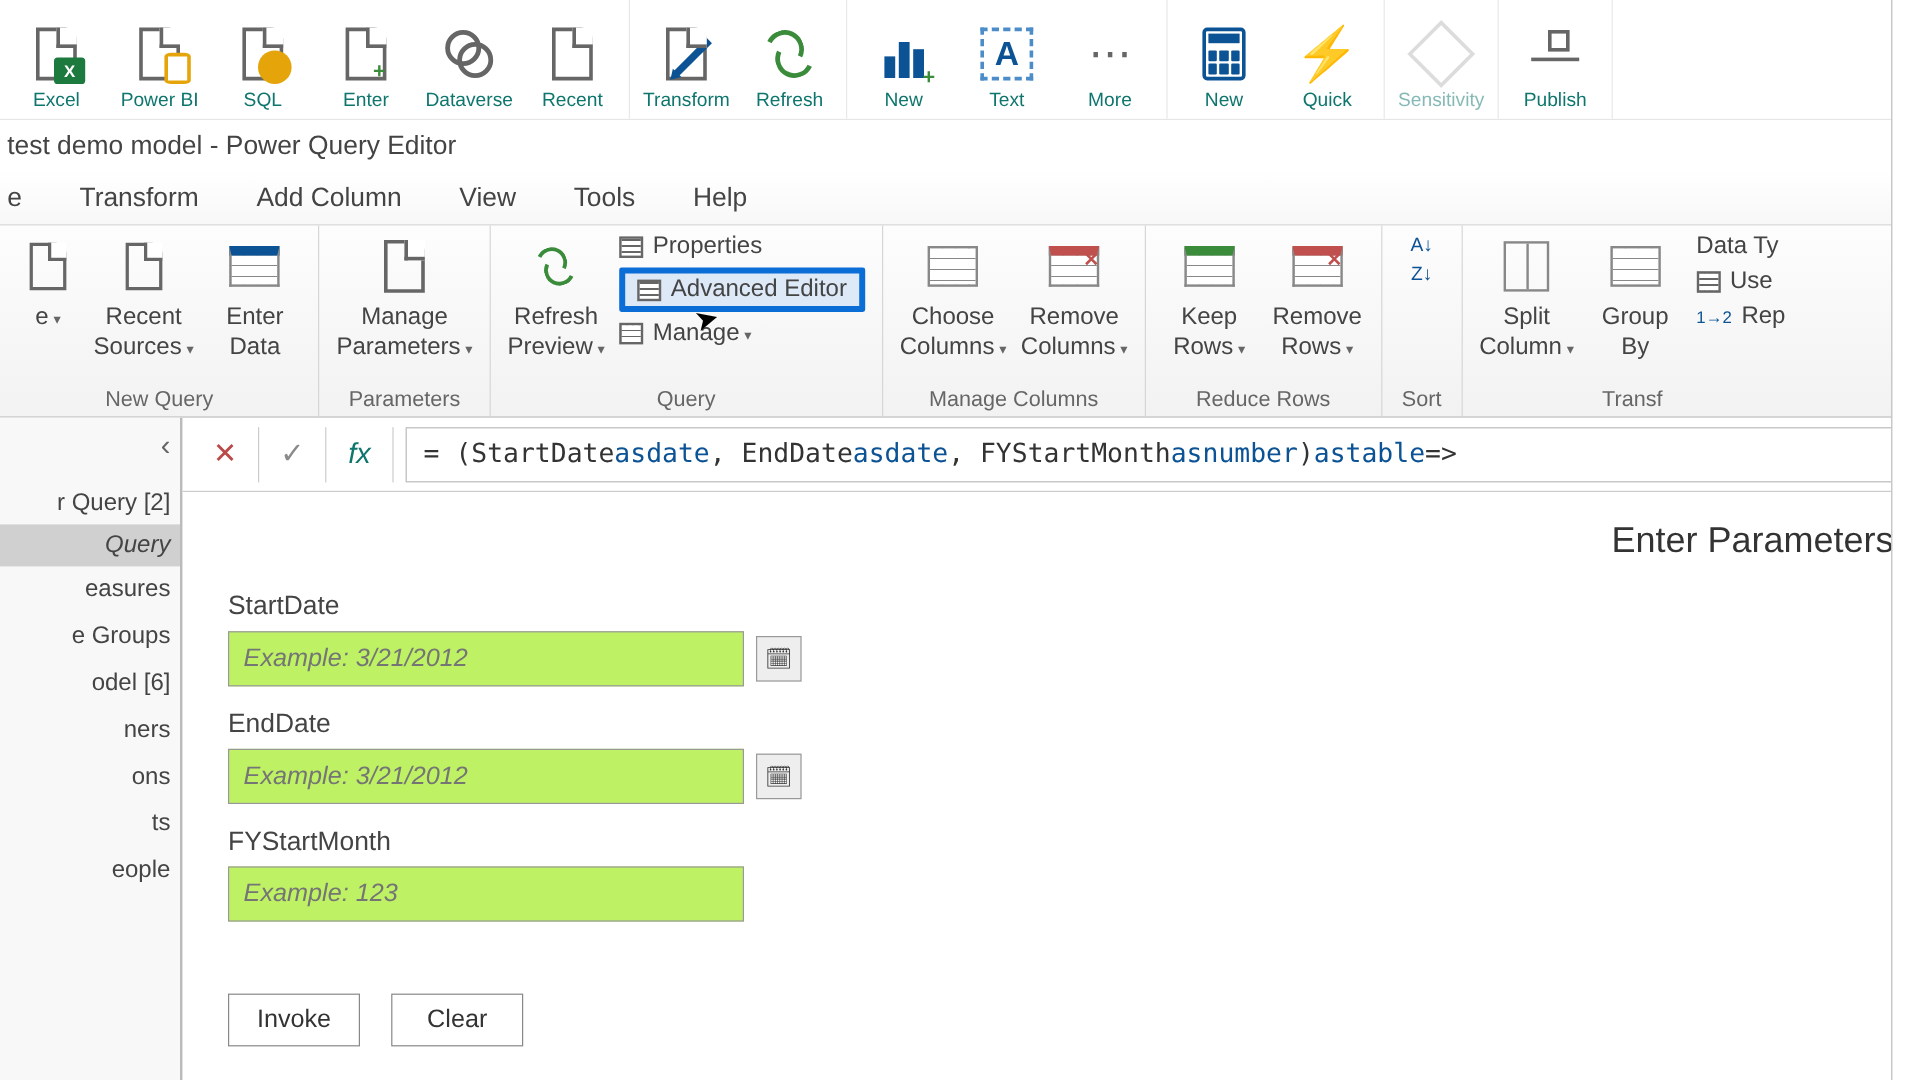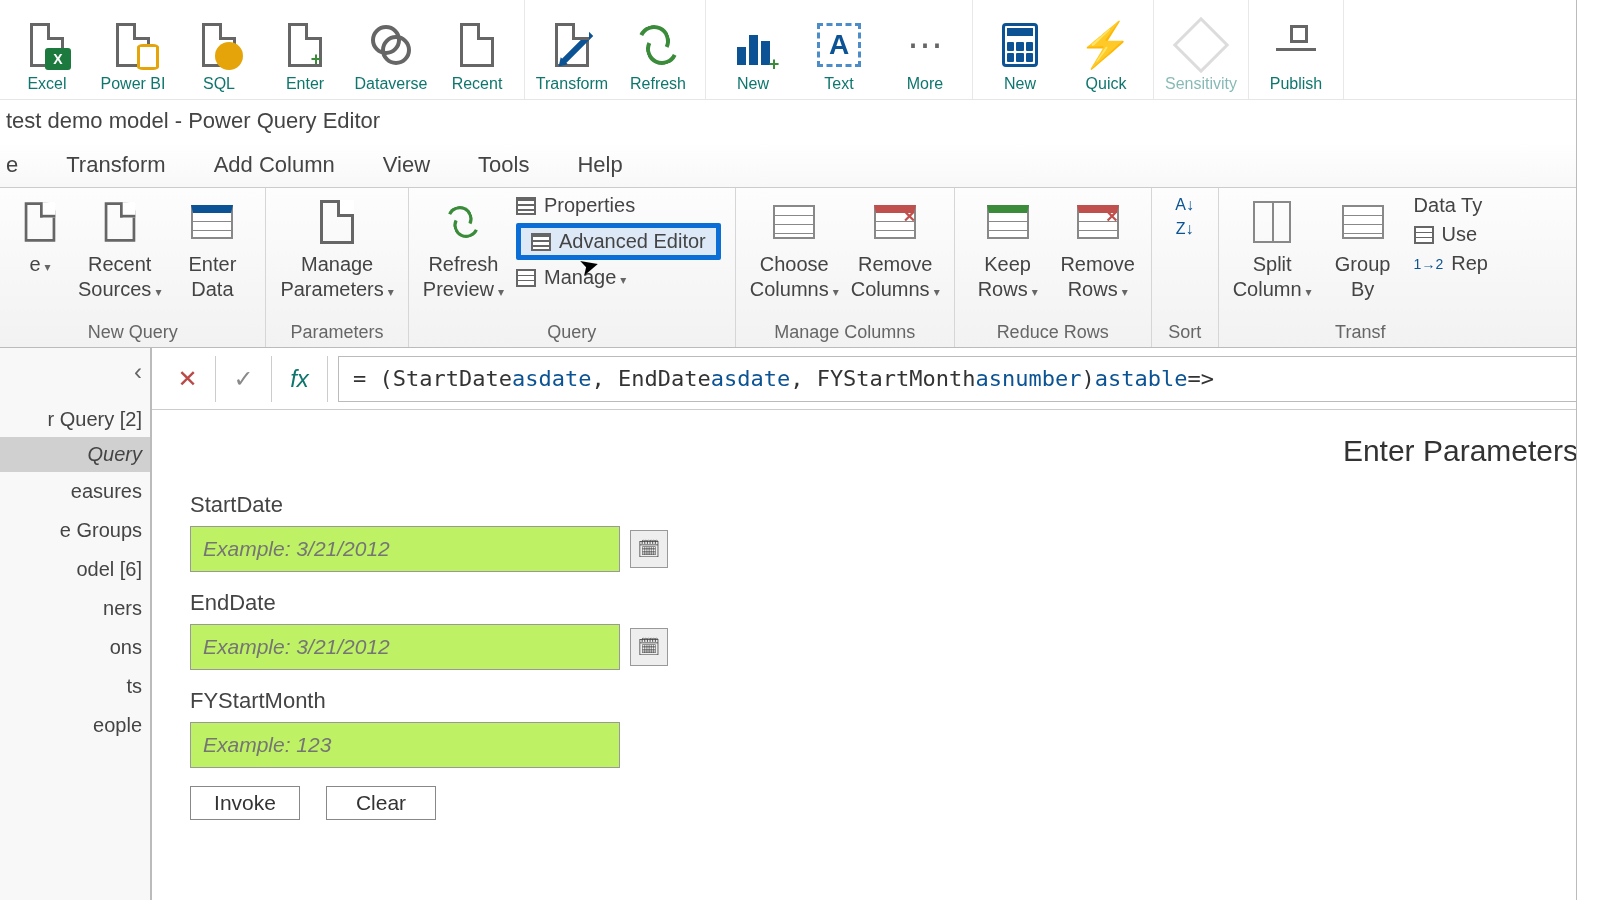--- a/index.html
+++ b/index.html
@@ -199,22 +199,22 @@
   .field input{
     width:430px;height:46px;border:1px solid #999;padding:0 12px;
     font-size:21px;font-style:italic;color:#777;background:#bef264;
   }
   .date-pick{
     width:38px;height:38px;border:1px solid #999;background:#eee;
     display:flex;align-items:center;justify-content:center;font-size:18px;cursor:pointer;
   }
   .btn-row{display:flex;gap:26px;margin-top:18px;margin-left:16px;}
   .btn{
-    min-width:110px;height:34px;border:1px solid #888;background:#fff;
-    font-size:21px;color:#333;cursor:pointer;
+    min-width:110px;height:44px;border:1px solid #888;background:#fff;
+    font-size:21px;color:#333;cursor:pointer;margin-top:42px;
   }
   .right-cut{position:absolute;top:0;right:0;width:24px;height:100%;background:#fff;border-left:1px solid #bbb;}
 </style>
 </head>
 <body>
 
 <div class="top-ribbon">
   <div class="top-group">
     <div class="top-btn">
       <div class="ico">

